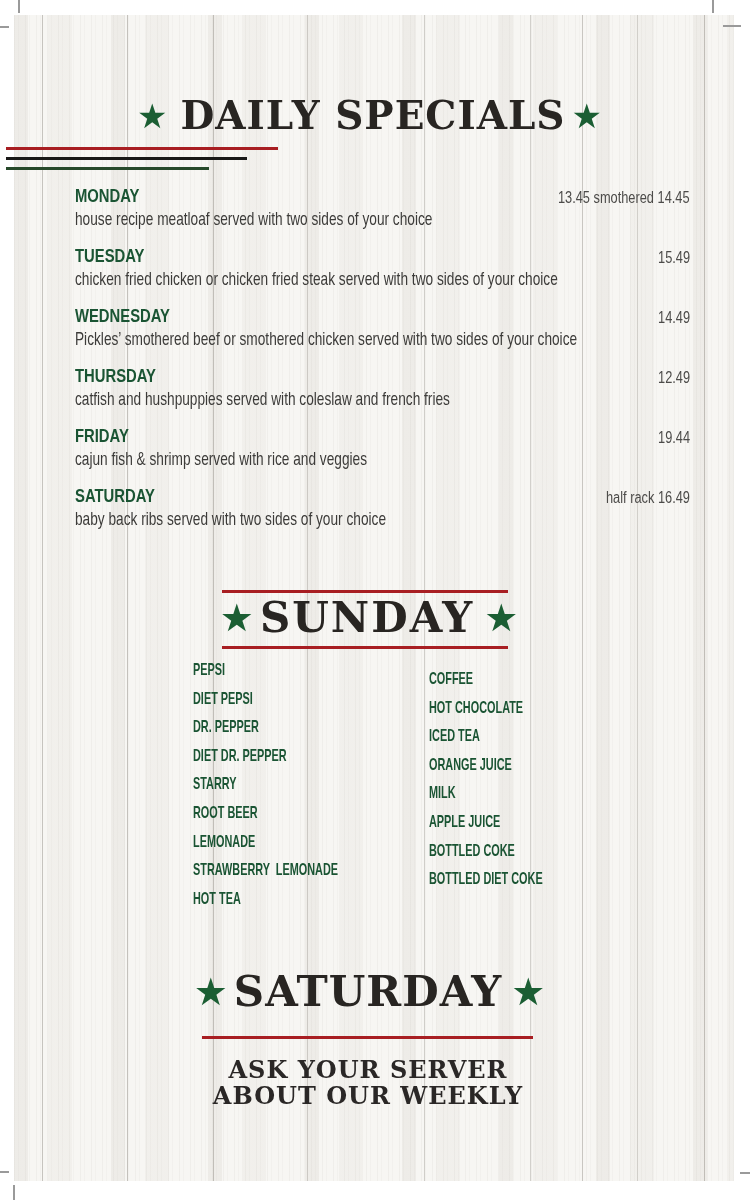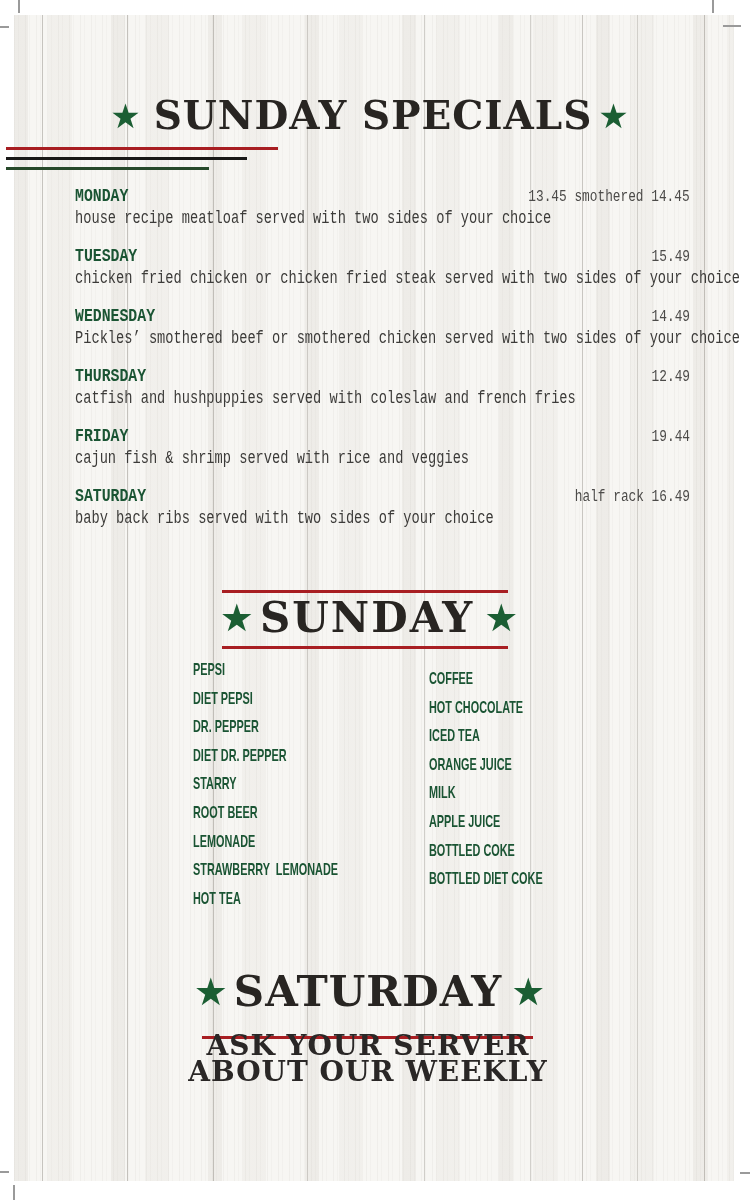--- a/index.html
+++ b/index.html
@@ -70,21 +70,21 @@
   #drinks-header .star { font-size: 38px; }
   #drinks-header .gap-l { margin-right: 4px; }
   #drinks-header .gap-r { margin-left: 10px; }
 
   #desserts-header { top: 971px; font-size: 42px; letter-spacing: 1px; }
   #desserts-header .star { font-size: 38px; }
   #desserts-header .gap-l { margin-right: 5px; }
   #desserts-header .gap-r { margin-left: 9px; }
 
   
-  #specials { position: absolute; left: 75px; top: 185px; width: 615px; font-family: Liberation Mono, monospace; }
+  #specials { position: absolute; left: 75px; top: 185px; width: 615px; }
   .day-row { position: relative; height: 60px; }
   .day-label {
     position: absolute; left: 0; top: 0;
     color: #1a5433; font-weight: bold; font-size: 19px; line-height: 22px;
     transform: scaleX(0.78); transform-origin: left center; white-space: pre;
   }
   .day-price {
     position: absolute; right: 0; top: 3px;
     color: #4c4b49; font-size: 16px; line-height: 19px;
     transform: scaleX(0.80); transform-origin: right center; white-space: pre;
@@ -99,45 +99,45 @@
   .drink-col { position: absolute; }
   #drinks-left  { left: 193px; top: 656px; }
   #drinks-right { left: 429px; top: 665px; }
   .drink {
     color: #1a5433; font-weight: bold; font-size: 17px; line-height: 28.6px;
     transform: scaleX(0.64); transform-origin: left center; white-space: pre;
   }
 
   
   #dessert-note {
-    position: absolute; left: 0; top: 1033px; width: 736px;
+    position: absolute; left: 0; top: 1057px; width: 736px;
     text-align: center;
     font-family: "DejaVu Serif", serif;
-    font-weight: bold; font-size: 28px; line-height: 26px;
+    font-weight: bold; font-size: 24px; line-height: 26px;
     letter-spacing: 1px; color: #2a2726;
   }
 </style>
 </head>
 <body>
 
 <div id="canvas">
 
   <div class="page"></div>
 
   <div class="crop" style="left:18px;top:0;width:1.5px;height:13px"></div>
   <div class="crop" style="left:0;top:26px;width:9px;height:1.5px"></div>
   <div class="crop" style="left:712px;top:0;width:1.5px;height:13px"></div>
   <div class="crop" style="left:723px;top:25px;width:18px;height:1.5px"></div>
   <div class="crop" style="left:0;top:1171px;width:9px;height:1.5px"></div>
   <div class="crop" style="left:13px;top:1185px;width:1.5px;height:15px"></div>
   <div class="crop" style="left:740px;top:1172px;width:10px;height:1.5px"></div>
 
   <div class="hdr" id="daily-header">
     <span class="star gap-l">★</span>
-    <span>SUNDAY SPECIALS</span>
+    <span>DAILY SPECIALS</span>
     <span class="star gap-r">★</span>
   </div>
 
   <div class="rule" style="left:6px;top:147px;width:272px;background:#a81e22"></div>
   <div class="rule" style="left:6px;top:157px;width:241px;background:#191817"></div>
   <div class="rule" style="left:6px;top:167px;width:203px;background:#27492a"></div>
 
   <div id="specials">
     <div class="day-row">
       <div class="day-label">MONDAY</div>

